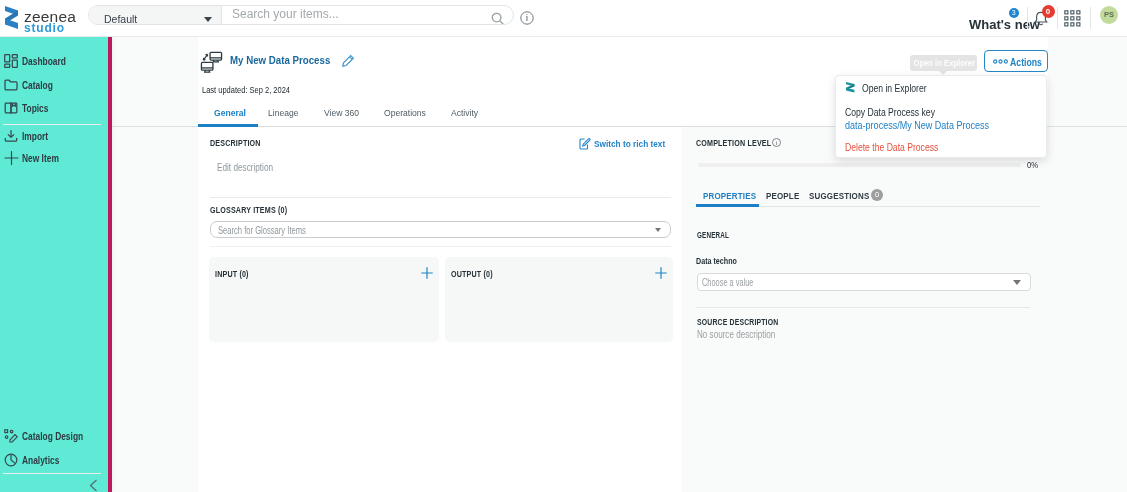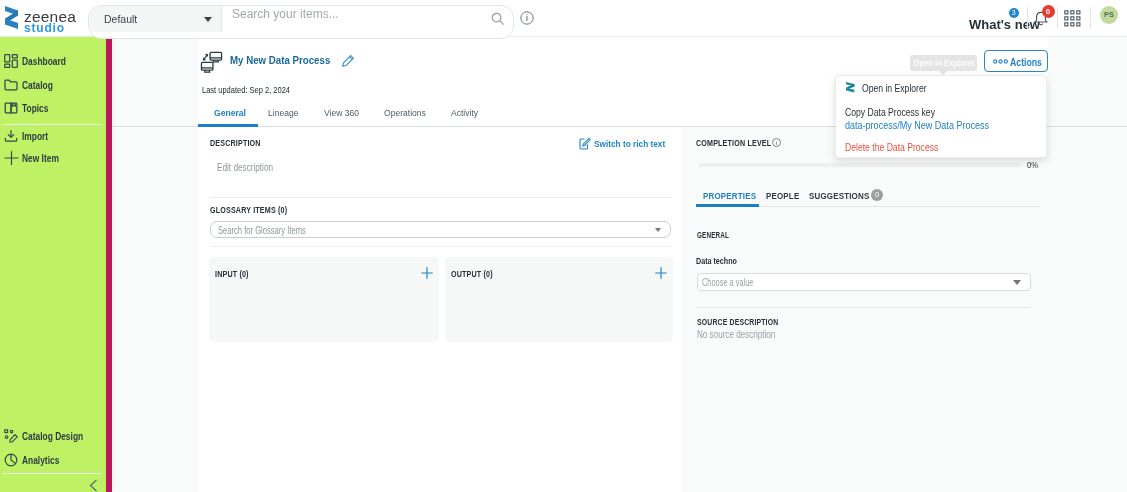--- a/index.html
+++ b/index.html
@@ -3,21 +3,21 @@
 <meta charset="utf-8">
 <style>
   * { margin:0; padding:0; box-sizing:border-box; }
   html,body { width:1127px; height:492px; font-family:"Liberation Sans", sans-serif; background:#f9fafa; }
   #app { position:relative; width:1127px; height:492px; overflow:hidden; }
   .abs { position:absolute; }
   .tx { position:absolute; white-space:nowrap; transform-origin:0 50%; }
   
   #topbar { position:absolute; left:0; top:0; width:1127px; height:37px; background:#fff; border-bottom:1px solid #e9ebeb; z-index:30; }
   
-  #sidebar { position:absolute; left:0; top:37px; width:112px; height:455px; background:#bef264; border-right:6px solid #be185d; box-shadow:2px 0 4px rgba(0,0,0,0.04); z-index:20; }
+  #sidebar { position:absolute; left:0; top:37px; width:112px; height:455px; background:#5eead4; border-right:4px solid #be185d; box-shadow:2px 0 4px rgba(0,0,0,0.04); z-index:20; }
   .sideitem { position:absolute; left:0; width:112px; height:20px; }
   .sideitem svg { position:absolute; left:4px; top:50%; transform:translateY(-50%); }
   .sideitem .t { position:absolute; left:22px; top:50%; transform:translateY(-50%) scaleX(0.84); transform-origin:0 50%; font-size:10px; font-weight:bold; color:#2f3b43; white-space:nowrap; }
   .sdiv { position:absolute; left:3px; width:98px; height:1px; background:#ececec; }
   
   #hband { position:absolute; left:198px; top:37px; width:850px; height:89px; background:#fff; z-index:1; }
   #hborder { position:absolute; left:112px; top:126px; width:1015px; height:1px; background:#dcdfdf; z-index:2; }
   .tab { position:absolute; top:108px; font-size:9px; color:#4d5b63; z-index:3; white-space:nowrap; transform:scaleX(0.95); transform-origin:0 50%; }
   
   #leftcard { position:absolute; left:198px; top:127px; width:484px; height:365px; background:#fff; z-index:1; }
@@ -137,21 +137,21 @@
   <div id="topbar">
 
     <svg class="abs" style="left:5px;top:6px" width="14" height="24" viewBox="0 0 14 24">
       <polygon points="0,0 13,4.6 13,9.6 0,5" fill="#2c7fc1"></polygon>
       <polygon points="13,4.6 13,9.6 0,17.4 0,12.4" fill="#2a76b5"></polygon>
       <polygon points="0,12.4 13,17 13,23 0,18.4" fill="#2c7fc1"></polygon>
     </svg>
     <div class="abs" style="left:24px;top:8px;font-size:15.5px;font-weight:normal;color:#3a3a3a;letter-spacing:0.2px">zeenea</div>
     <div class="abs" style="left:24px;top:20.5px;font-size:12px;font-weight:bold;color:#2e9ad8;letter-spacing:0.8px">studio</div>
 
-    <div class="abs" style="left:88px;top:5px;width:426px;height:34px;border:1px solid #e3e5e5;border-radius:13px;background:#fff;overflow:hidden">
+    <div class="abs" style="left:88px;top:5px;width:426px;height:20px;border:1px solid #e3e5e5;border-radius:13px;background:#fff;overflow:hidden">
       <div class="abs" style="left:0;top:0;width:133px;height:26px;background:#f4f5f5;border-right:1px solid #e3e5e5"></div>
       <div class="abs" style="left:15px;top:6.5px;font-size:10.5px;color:#37424a">Default</div>
       <div class="abs" style="left:115px;top:11px;width:0;height:0;border-left:4px solid transparent;border-right:4px solid transparent;border-top:5px solid #37424a"></div>
       <div class="abs" style="left:143px;top:1px;font-size:12px;color:#a2a8ac">Search your items...</div>
       <svg class="abs" style="left:402px;top:6px" width="14" height="14" viewBox="0 0 14 14" fill="none" stroke="#9aa0a3" stroke-width="1.3">
         <circle cx="5.6" cy="5.6" r="4.3"></circle>
           <line x1="8.8" y1="8.8" x2="12.6" y2="12.6"></line>
       </svg>
     </div>
     <svg class="abs" style="left:520px;top:11px" width="14" height="14" viewBox="0 0 14 14">

